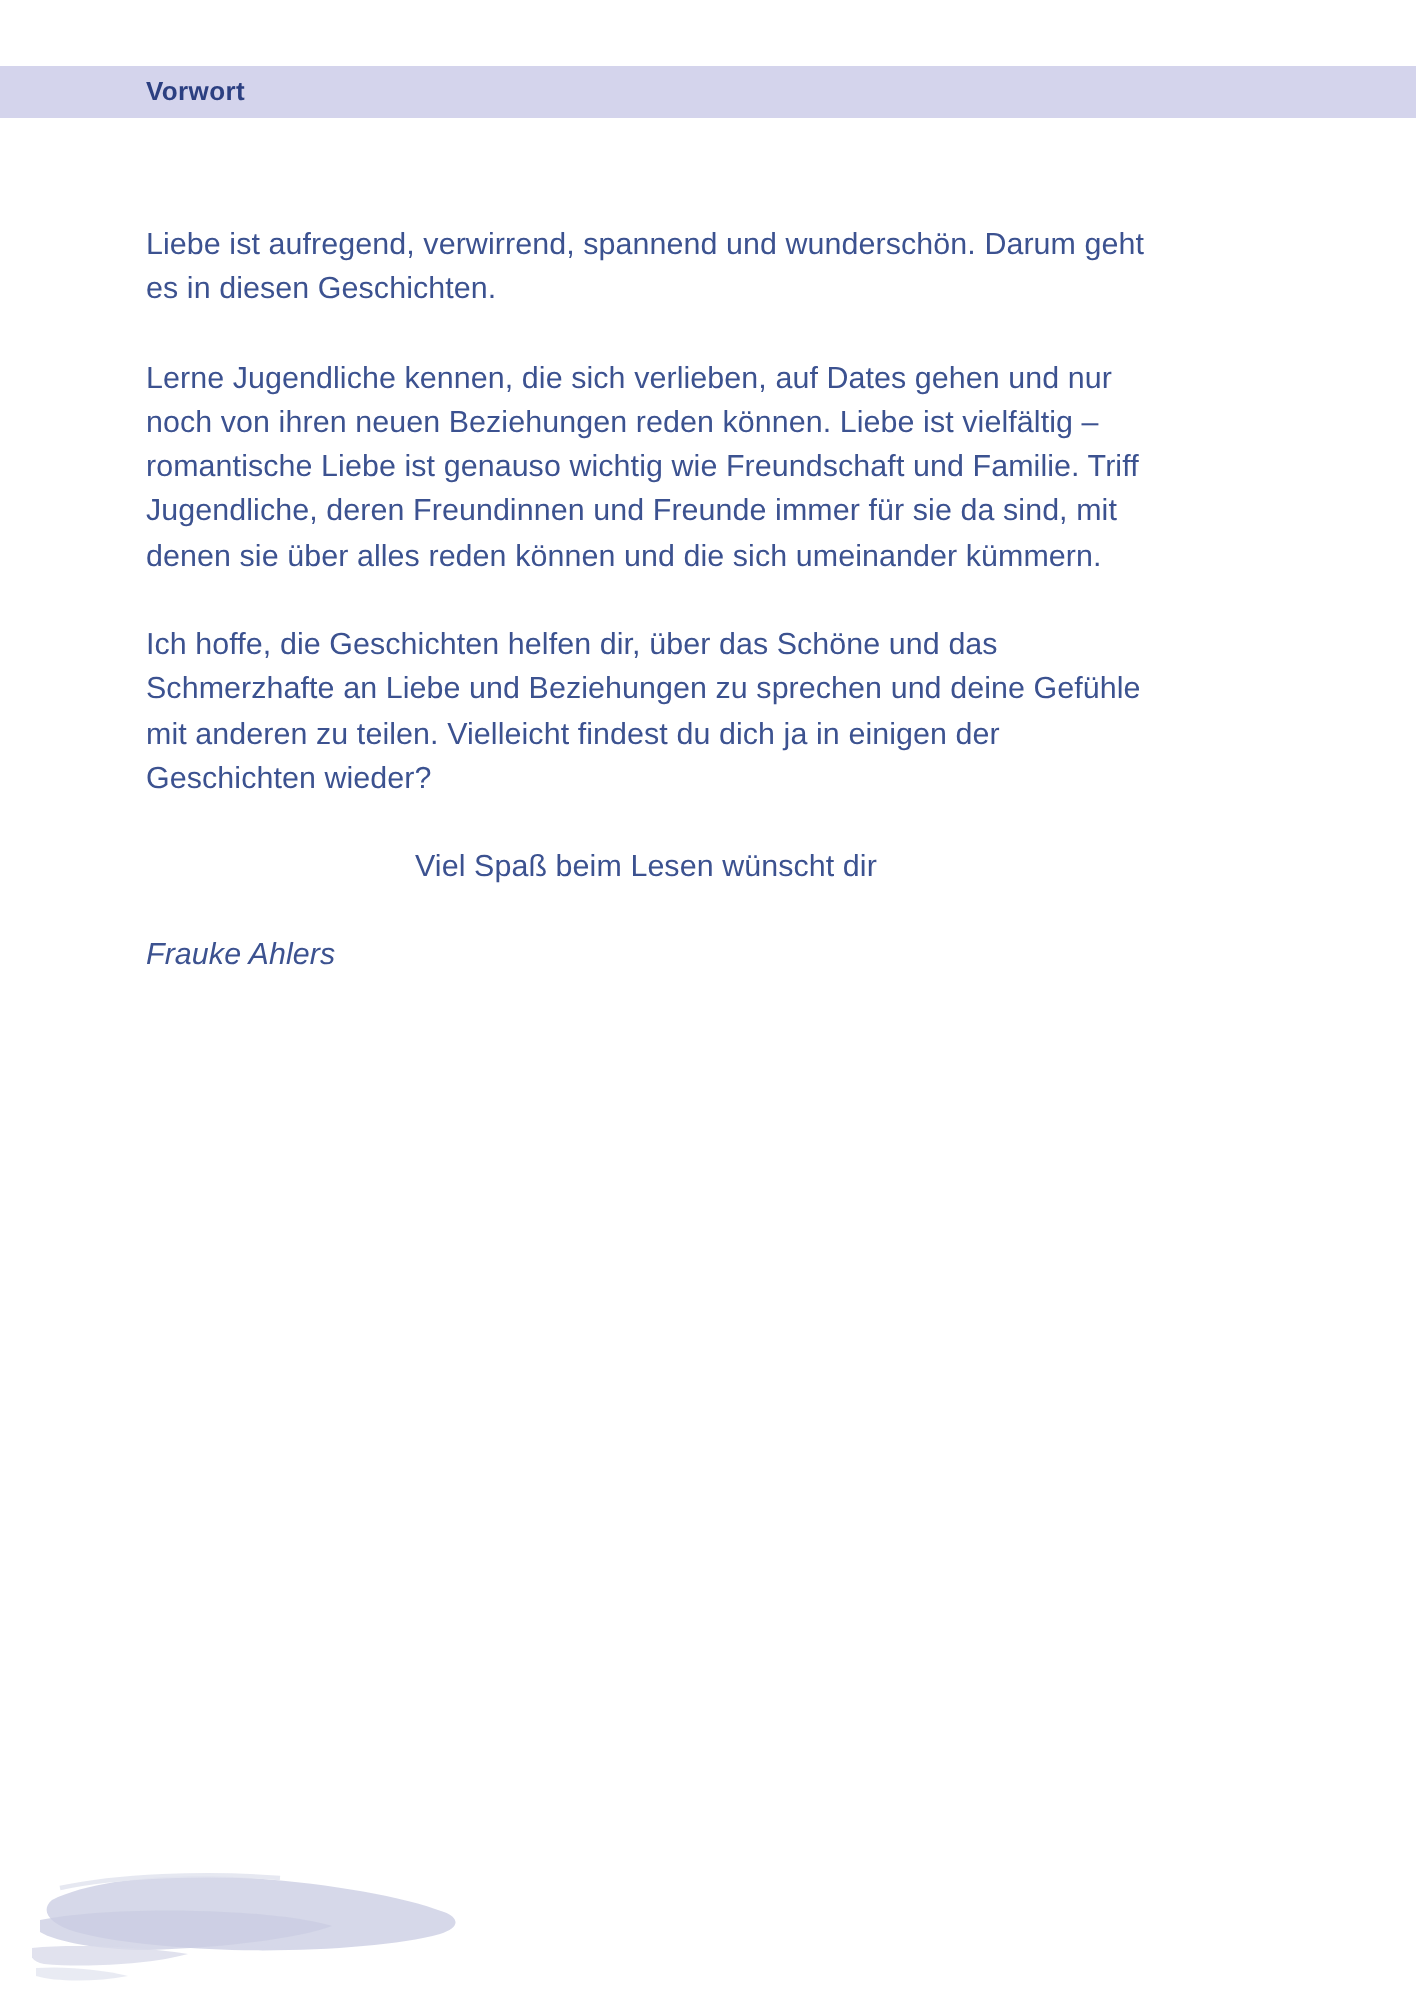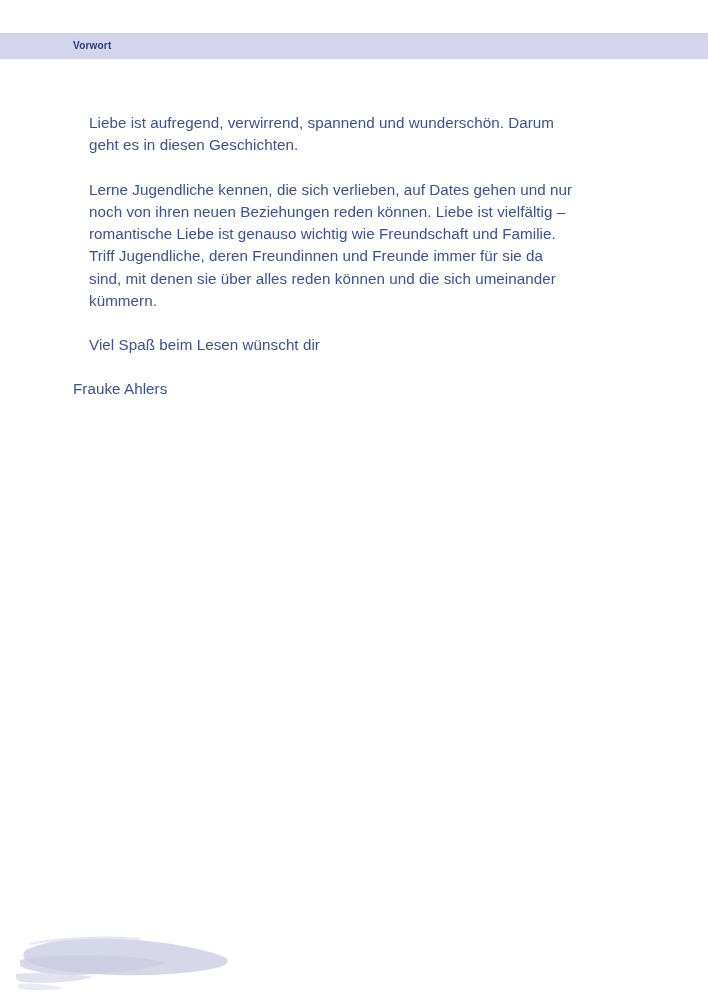--- a/index.html
+++ b/index.html
@@ -31,21 +31,21 @@
     width: 708px;
     height: 26px;
     background: #d4d4ec;
   }
   .header-bar-label {
     position: absolute;
     left: 73px;
     top: 0;
     height: 26px;
     line-height: 26px;
-    font-size: 10px;
+    font-size: 13px;
     font-weight: 700;
     letter-spacing: 0.2px;
     color: #2b3f81;
     white-space: nowrap;
   }
 
   
   .content {
     position: absolute;
     left: 73px;
@@ -59,35 +59,37 @@
     color: #26377a;
     letter-spacing: 0.1px;
     margin: 0 0 29px 0;
     line-height: 1.35;
   }
 
   .para {
     font-size: 15.2px;
     line-height: 22.3px;
     color: #3c5290;
-    margin: 0 0 22px 16px;
+    margin: 0 0 22px 0;
     letter-spacing: 0.05px;
   }
   .para:last-of-type {
     margin-bottom: 0;
   }
 
   .para.closing {
     margin-bottom: 21px;
+    text-align: center;
   }
 
   .signature {
     font-size: 15.2px;
     line-height: 22.3px;
     color: #3c5290;
+    font-style: italic;
     margin: 0;
     letter-spacing: 0.05px;
   }
 
   
   .footer {
     position: absolute;
     left: 0;
     top: 930px;
     width: 708px;
@@ -112,20 +114,21 @@
   </div>
 
   <div class="content">
 
 
     <p class="para">Liebe ist aufregend, verwirrend, spannend und wunderschön. Darum geht es in diesen Geschichten.</p>
 
     <p class="para">Lerne Jugendliche kennen, die sich verlieben, auf Dates gehen und nur noch von ihren neuen Beziehungen reden können. Liebe ist vielfältig – romantische Liebe ist genauso wichtig wie Freundschaft und Familie. Triff Jugendliche, deren Freundinnen und Freunde immer für sie da sind, mit denen sie über alles reden können und die sich umeinander kümmern.</p>
 
 
+    <p class="para">Ich hoffe, die Geschichten helfen dir, über das Schöne und das Schmerzhafte an Liebe und Beziehungen zu sprechen und deine Gefühle mit anderen zu teilen. Vielleicht findest du dich ja in einigen der Geschichten wieder?</p>
 
     <p class="para closing">Viel Spaß beim Lesen wünscht dir</p>
 
     <p class="signature">Frauke Ahlers</p>
 
   </div>
 
   <div class="footer">
     <svg class="brush" viewBox="0 0 250 66">
       <path d="M10 20

